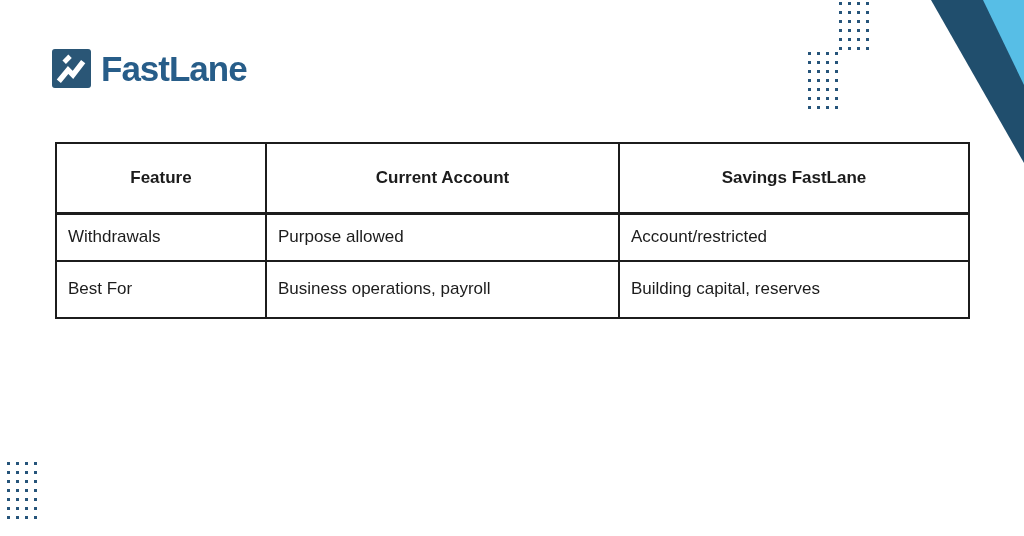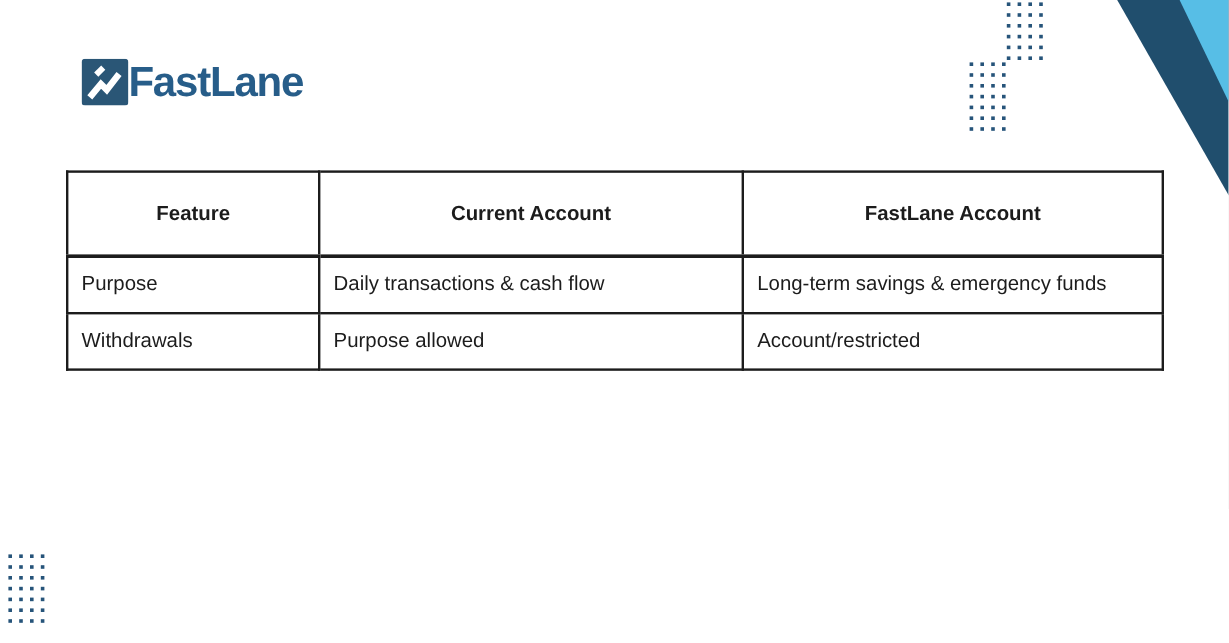--- a/index.html
+++ b/index.html
@@ -7,22 +7,22 @@
     position:relative;
     width:1024px;height:536px;
     background:#ffffff;
     overflow:hidden;
     font-family:"Liberation Sans", sans-serif;
     color:#1c1c1c;
   }
 
   
   .logo{
-    position:absolute;left:68px;top:49px;
-    display:flex;align-items:center;gap:0;
+    position:absolute;left:52px;top:49px;
+    display:flex;align-items:center;gap:10px;
   }
   .logo-icon{width:39px;height:39px;display:block;}
   .logo-text{
     font-size:35px;font-weight:700;
     letter-spacing:-1px;
     color:var(--brand-blue);
     line-height:39px;
   }
 
   
@@ -177,30 +177,30 @@
   <table class="cmp-table">
     <colgroup>
       <col style="width:210px">
       <col style="width:353px">
       <col style="width:350px">
     </colgroup>
     <thead>
       <tr>
         <th>Feature</th>
         <th>Current Account</th>
-        <th>FastLane Account</th>
+        <th>Savings FastLane</th>
       </tr>
     </thead>
     <tbody>
-      <tr class="row-h1">
-        <td>Purpose</td>
-        <td>Daily transactions &amp; cash flow</td>
-        <td>Long-term savings &amp; emergency funds</td>
-      </tr>
       <tr class="row-h3">
         <td>Withdrawals</td>
         <td>Purpose allowed</td>
         <td>Account/restricted</td>
       </tr>
+      <tr class="row-h4">
+        <td>Best For</td>
+        <td>Business operations, payroll</td>
+        <td>Building capital, reserves</td>
+      </tr>
     </tbody>
   </table>
 
 </div>
 
 </body></html>

